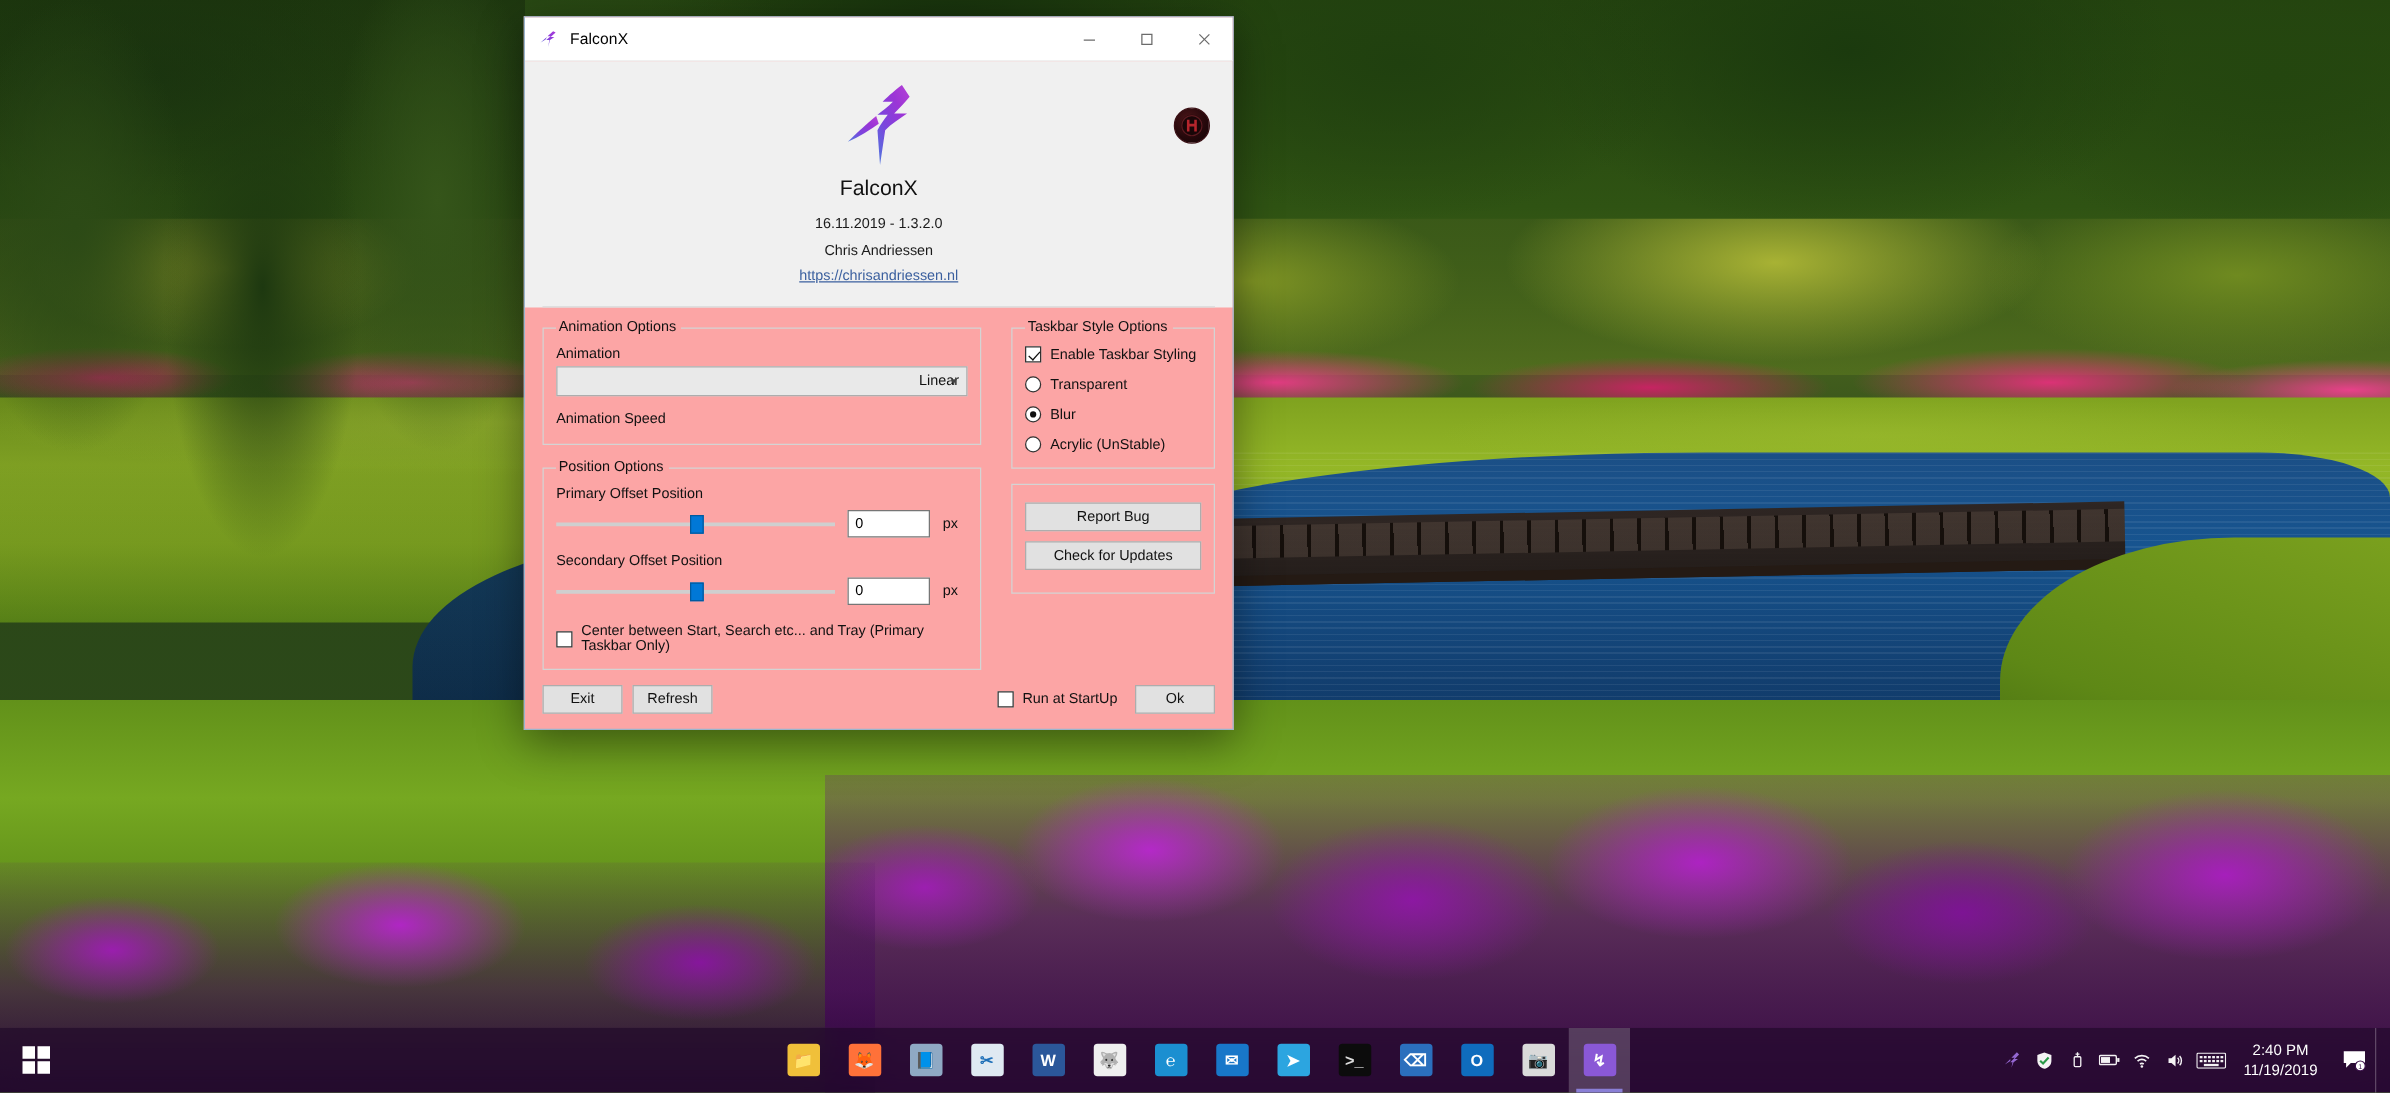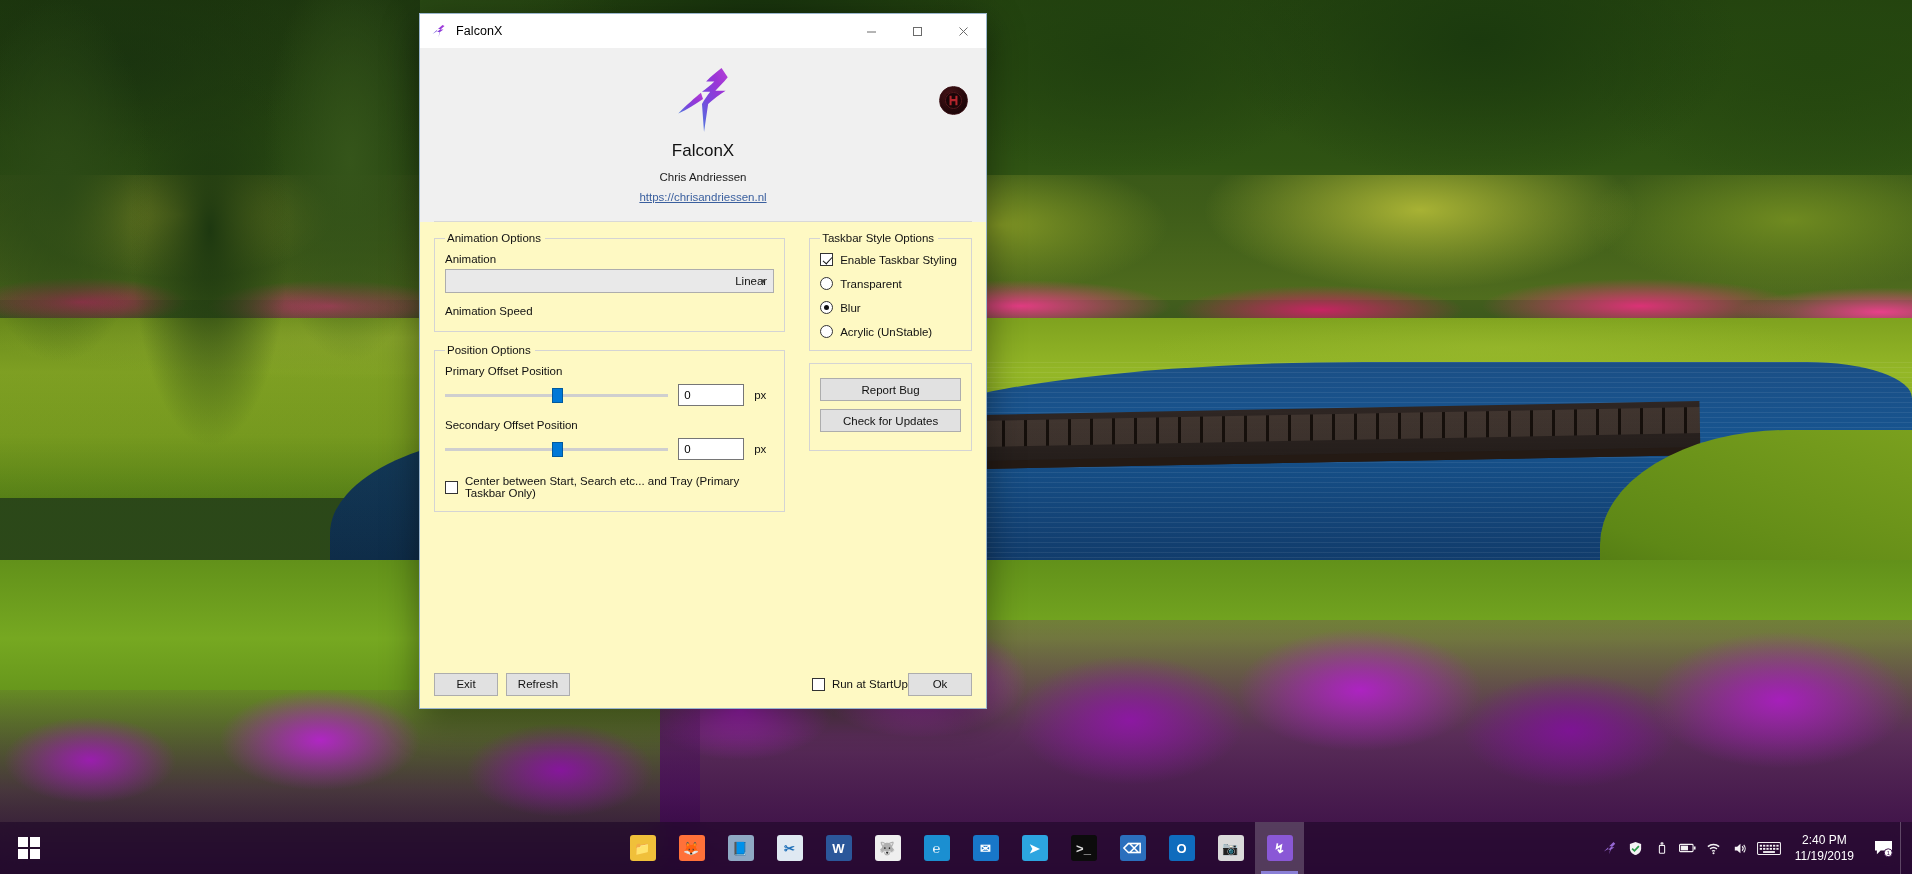--- a/index.html
+++ b/index.html
@@ -227,22 +227,22 @@
   }
   #show-desktop {
     width: 8px; height: 52px;
     border-left: 1px solid rgba(255,255,255,0.25);
   }
 
   
   #falconx-window {
     position: absolute;
     left: 419px; top: 13px;
-    width: 568px; height: 696px;
-    background: #fef9c3;
+    width: 568px; height: 571px;
+    background: #fca5a5;
     border: 1px solid #9ab5cd;
     box-shadow: 0 10px 34px rgba(0,0,0,0.42);
     z-index: 100;
     font-family: "Liberation Sans", sans-serif;
   }
 
   #titlebar {
     height: 35px;
     background: #ffffff;
     display: flex; align-items: center;
@@ -414,21 +414,21 @@
     position: absolute;
     left: 0; right: 0; bottom: 0;
     height: 48px;
     display: flex; align-items: center;
     padding: 0 14px;
     gap: 8px;
   }
   #bottom-bar .btn.small { width: 64px; }
   #bottom-right {
     margin-left: auto;
-    display: flex; align-items: center; 
+    display: flex; align-items: center; gap: 14px;
   }
   #run-startup {
     display: flex; align-items: center; gap: 7px;
     font-size: 11.5px; color: #111;
   }
 </style>
 </head>
 <body>
 
 <div id="desktop">
@@ -504,20 +504,21 @@
           <stop offset="100%" stop-color="#b03fd6"></stop>
         </linearGradient>
       </defs>
       <path d="M44 3 C40 6 34 11 29 16 L37 16 C33 20 29 23 25 26 L33 26
                C30 30 27 34 25 38 L27 65 L31 38 C36 33 42 29 48 25 L38 25
                C42 21 46 17 50 12 Z" fill="url(#fxg2)"></path>
       <path d="M24 27 C18 32 10 39 2 47 C11 43 19 38 26 33 Z" fill="url(#fxg2)"></path>
     </svg>
 
     <div id="app-name">FalconX</div>
+    <div id="version">16.11.2019 - 1.3.2.0</div>
     <div id="author">Chris Andriessen</div>
     <a id="website" href="#">https://chrisandriessen.nl</a>
 
     <div id="hr-sep"></div>
   </div>
 
   <div id="content">
 
     <div class="col-left">
 

